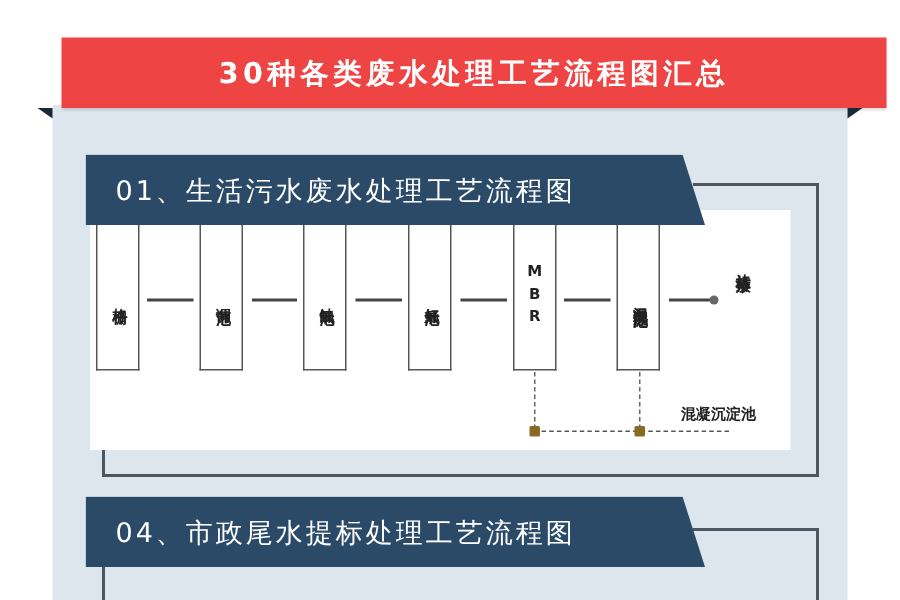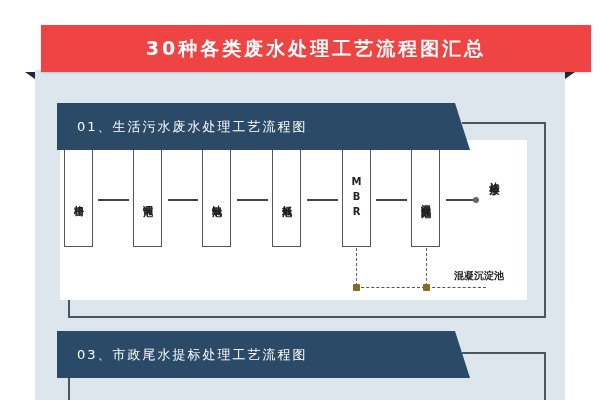--- a/index.html
+++ b/index.html
@@ -20,21 +20,21 @@
     display: flex; align-items: center; justify-content: center;
     box-shadow: 0 1px 2px rgba(0,0,0,0.15);
     margin-left: 16px;
   }
   .fold-l { left: 25px; top: 72px; width: 0; height: 0;
     border-top: 7px solid #17293b; border-left: 10px solid transparent; }
   .fold-r { left: 565px; top: 72px; width: 0; height: 0;
     border-top: 7px solid #17293b; border-right: 10px solid transparent; }
   .tab {
     height: 47px; background: #2b4a68; color: #ffffff;
-    font-size: 13px; letter-spacing: 2px;
+    font-size: 18px; letter-spacing: 2px;
     display: flex; align-items: center; padding-left: 20px; box-sizing: border-box;
     clip-path: polygon(0 0, 398px 0, 413px 100%, 0 100%);
   }
   .frame-line { background: #4a5660; }
   .white-area { left: 60px; top: 140px; width: 467px; height: 160px; background: #ffffff; }
   .node {
     top: 150px; width: 29px; height: 97px;
     border: 1.5px solid #555; border-top: none; background: #ffffff;
     box-sizing: border-box;
     display: flex; align-items: center; justify-content: center;
@@ -93,14 +93,14 @@
   <div class="abs dash-h" style="left:356px; top:287px; width:130px;"></div>
   <div class="abs dot" style="left:353px; top:284px;"></div>
   <div class="abs dot" style="left:423px; top:284px;"></div>
   <div class="abs sludge-label">混凝沉淀池</div>
 </div>
 
 <div>
   <div class="abs frame-line" style="left:462px; top:352px; width:84px; height:1.5px;"></div>
   <div class="abs frame-line" style="left:544px; top:352px; width:1.5px; height:60px;"></div>
   <div class="abs frame-line" style="left:68px; top:378px; width:1.5px; height:30px;"></div>
-  <div class="abs tab" style="left:57px; top:331px; width:413px;">03、市政尾水提标处理工艺流程图</div>
+  <div class="abs tab" style="left:57px; top:331px; width:413px;">04、市政尾水提标处理工艺流程图</div>
 </div>
 
 </body></html>

